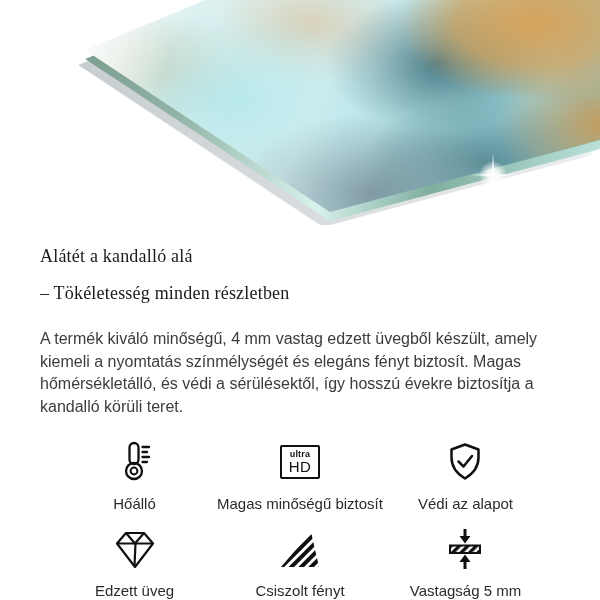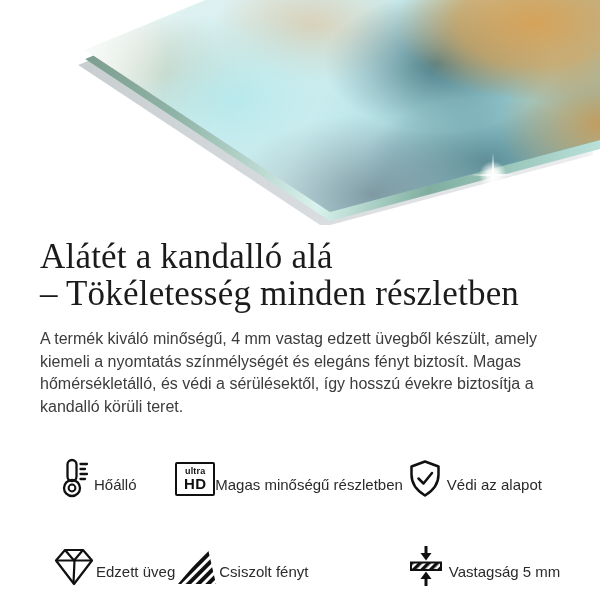--- a/index.html
+++ b/index.html
@@ -57,21 +57,21 @@
     transform: translateY(-50%);
     background: linear-gradient(to right, rgba(255,255,255,0), #fff 42%, #fff 58%, rgba(255,255,255,0));
   }
 
   
   .content { padding: 0 40px; }
   .title {
     margin-top: 13px;
     font-family: "Liberation Serif", serif;
     font-weight: 400;
-    font-size: 35px;
+    font-size: 18px;
     line-height: 37px;
     color: #1b1b1b;
     letter-spacing: 0.2px;
   }
   .title span { display: block; }
   .description {
     margin-top: 16px;
     max-width: 528px;
     font-size: 16px;
     line-height: 22.5px;
@@ -79,32 +79,32 @@
   }
 
   
   .features {
     margin-top: 21px;
     padding: 0 12px;
     display: grid;
     grid-template-columns: repeat(3, 1fr);
     row-gap: 7px;
   }
-  .feature { display: flex; flex-direction: row; align-items: center; height: 80px; }
+  .feature { display: flex; flex-direction: column; align-items: center; height: 80px; }
   .feature .icon-box { height: 46px; display: flex; align-items: center; justify-content: center; }
   .feature .label { margin-top: 10px; font-size: 15px; color: #2b2b2b; white-space: nowrap; }
   .feature svg { display: block; }
 
   .uhd-box {
     width: 40px; height: 34px; border: 2.6px solid #101010; border-radius: 2px;
     display: flex; flex-direction: column; align-items: center; justify-content: center;
     background: #fff;
   }
   .uhd-top { font-size: 9px; font-weight: 700; line-height: 9px; letter-spacing: 0.2px; color: #101010; }
-  .uhd-bottom { font-size: 15px; font-weight: 700; line-height: 15px; letter-spacing: 0.3px; color: #101010; }
+  .uhd-bottom { font-size: 15px; font-weight: 400; line-height: 15px; letter-spacing: 0.3px; color: #101010; }
 </style>
 </head>
 <body>
 
 <div class="hero">
   <div class="panel-shadow"></div>
   <div class="panel-edge"></div>
   <div class="panel-surface"></div>
   <div class="sparkle"></div>
 </div>
@@ -135,21 +135,21 @@
       <div class="label">Hőálló</div>
     </div>
 
     <div class="feature">
       <div class="icon-box">
         <div class="uhd-box">
           <span class="uhd-top">ultra</span>
           <span class="uhd-bottom">HD</span>
         </div>
       </div>
-      <div class="label">Magas minőségű részletben</div>
+      <div class="label">Magas minőségű biztosít</div>
     </div>
 
     <div class="feature">
       <div class="icon-box">
         <svg width="44" height="42" viewBox="0 0 44 42" fill="none" stroke="#101010" stroke-width="2.5">
           <path d="M22 3.5 L35.5 8.5 V16.5 C35.5 26.5 29.5 33 22 37.5 C14.5 33 8.5 26.5 8.5 16.5 V8.5 Z" stroke-linejoin="round"></path>
           <path d="M15.5 20.5 L20.5 25.5 L29 15" stroke-linecap="round" stroke-linejoin="round"></path>
         </svg>
       </div>
       <div class="label">Védi az alapot</div>

